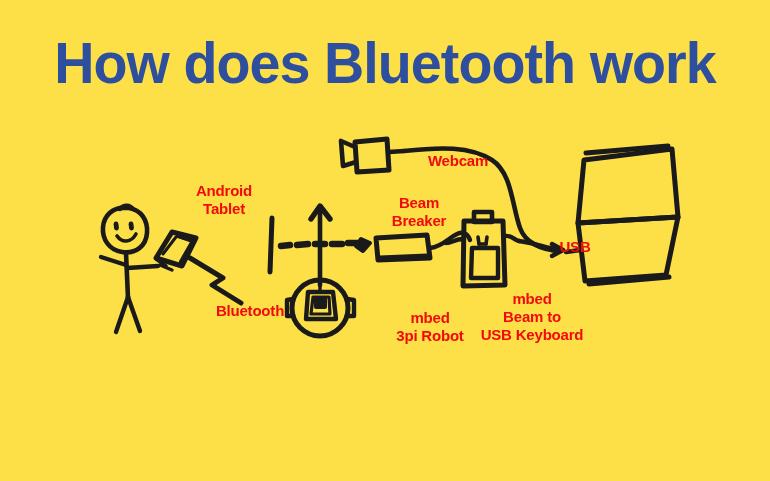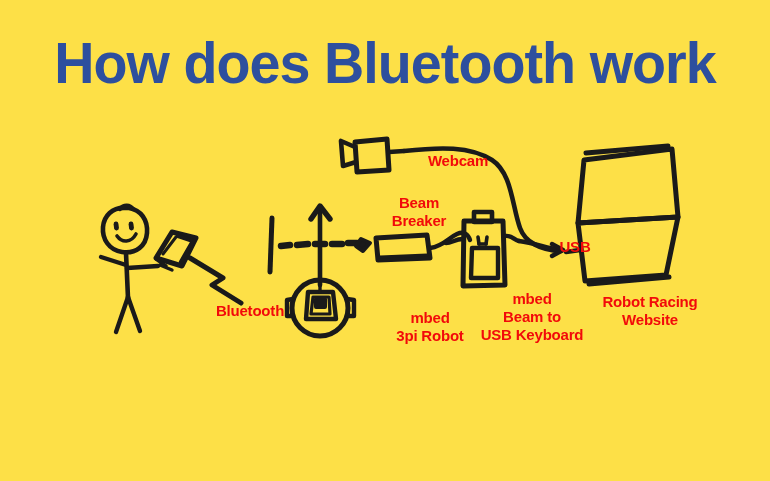--- a/index.html
+++ b/index.html
@@ -185,33 +185,33 @@
         <path d="M578 223 L678 217 L666 275 L585 281 Z" stroke-width="5"></path>
 
         <path d="M589 284 L669 277" stroke-width="5"></path>
 
         <path d="M566 252 L580 250" stroke-width="4.4"></path>
       </g>
 
     </g>
   </svg>
 
+  <div class="lbl" style="left:140px; top:182px; width:104px;">Android
+Tablet</div>
 
   <div class="lbl one-line" style="left:172px; top:302px; width:92px;">Bluetooth</div>
 
   <div class="lbl" style="left:345px; top:194px; width:84px;">Beam
 Breaker</div>
 
   <div class="lbl one-line" style="left:386px; top:152px; width:80px;">Webcam</div>
 
   <div class="lbl" style="left:356px; top:309px; width:84px;">mbed
 3pi Robot</div>
 
   <div class="lbl" style="left:430px; top:290px; width:140px;">mbed
 Beam to
 USB Keyboard</div>
 
   <div class="lbl one-line" style="left:520px; top:238px; width:46px;text-align:center;">USB</div>
 
-  <div class="lbl" style="left:552px; top:293px; width:132px;">Robot Racing
-Website</div>
 
 </div>
 
 </body></html>

